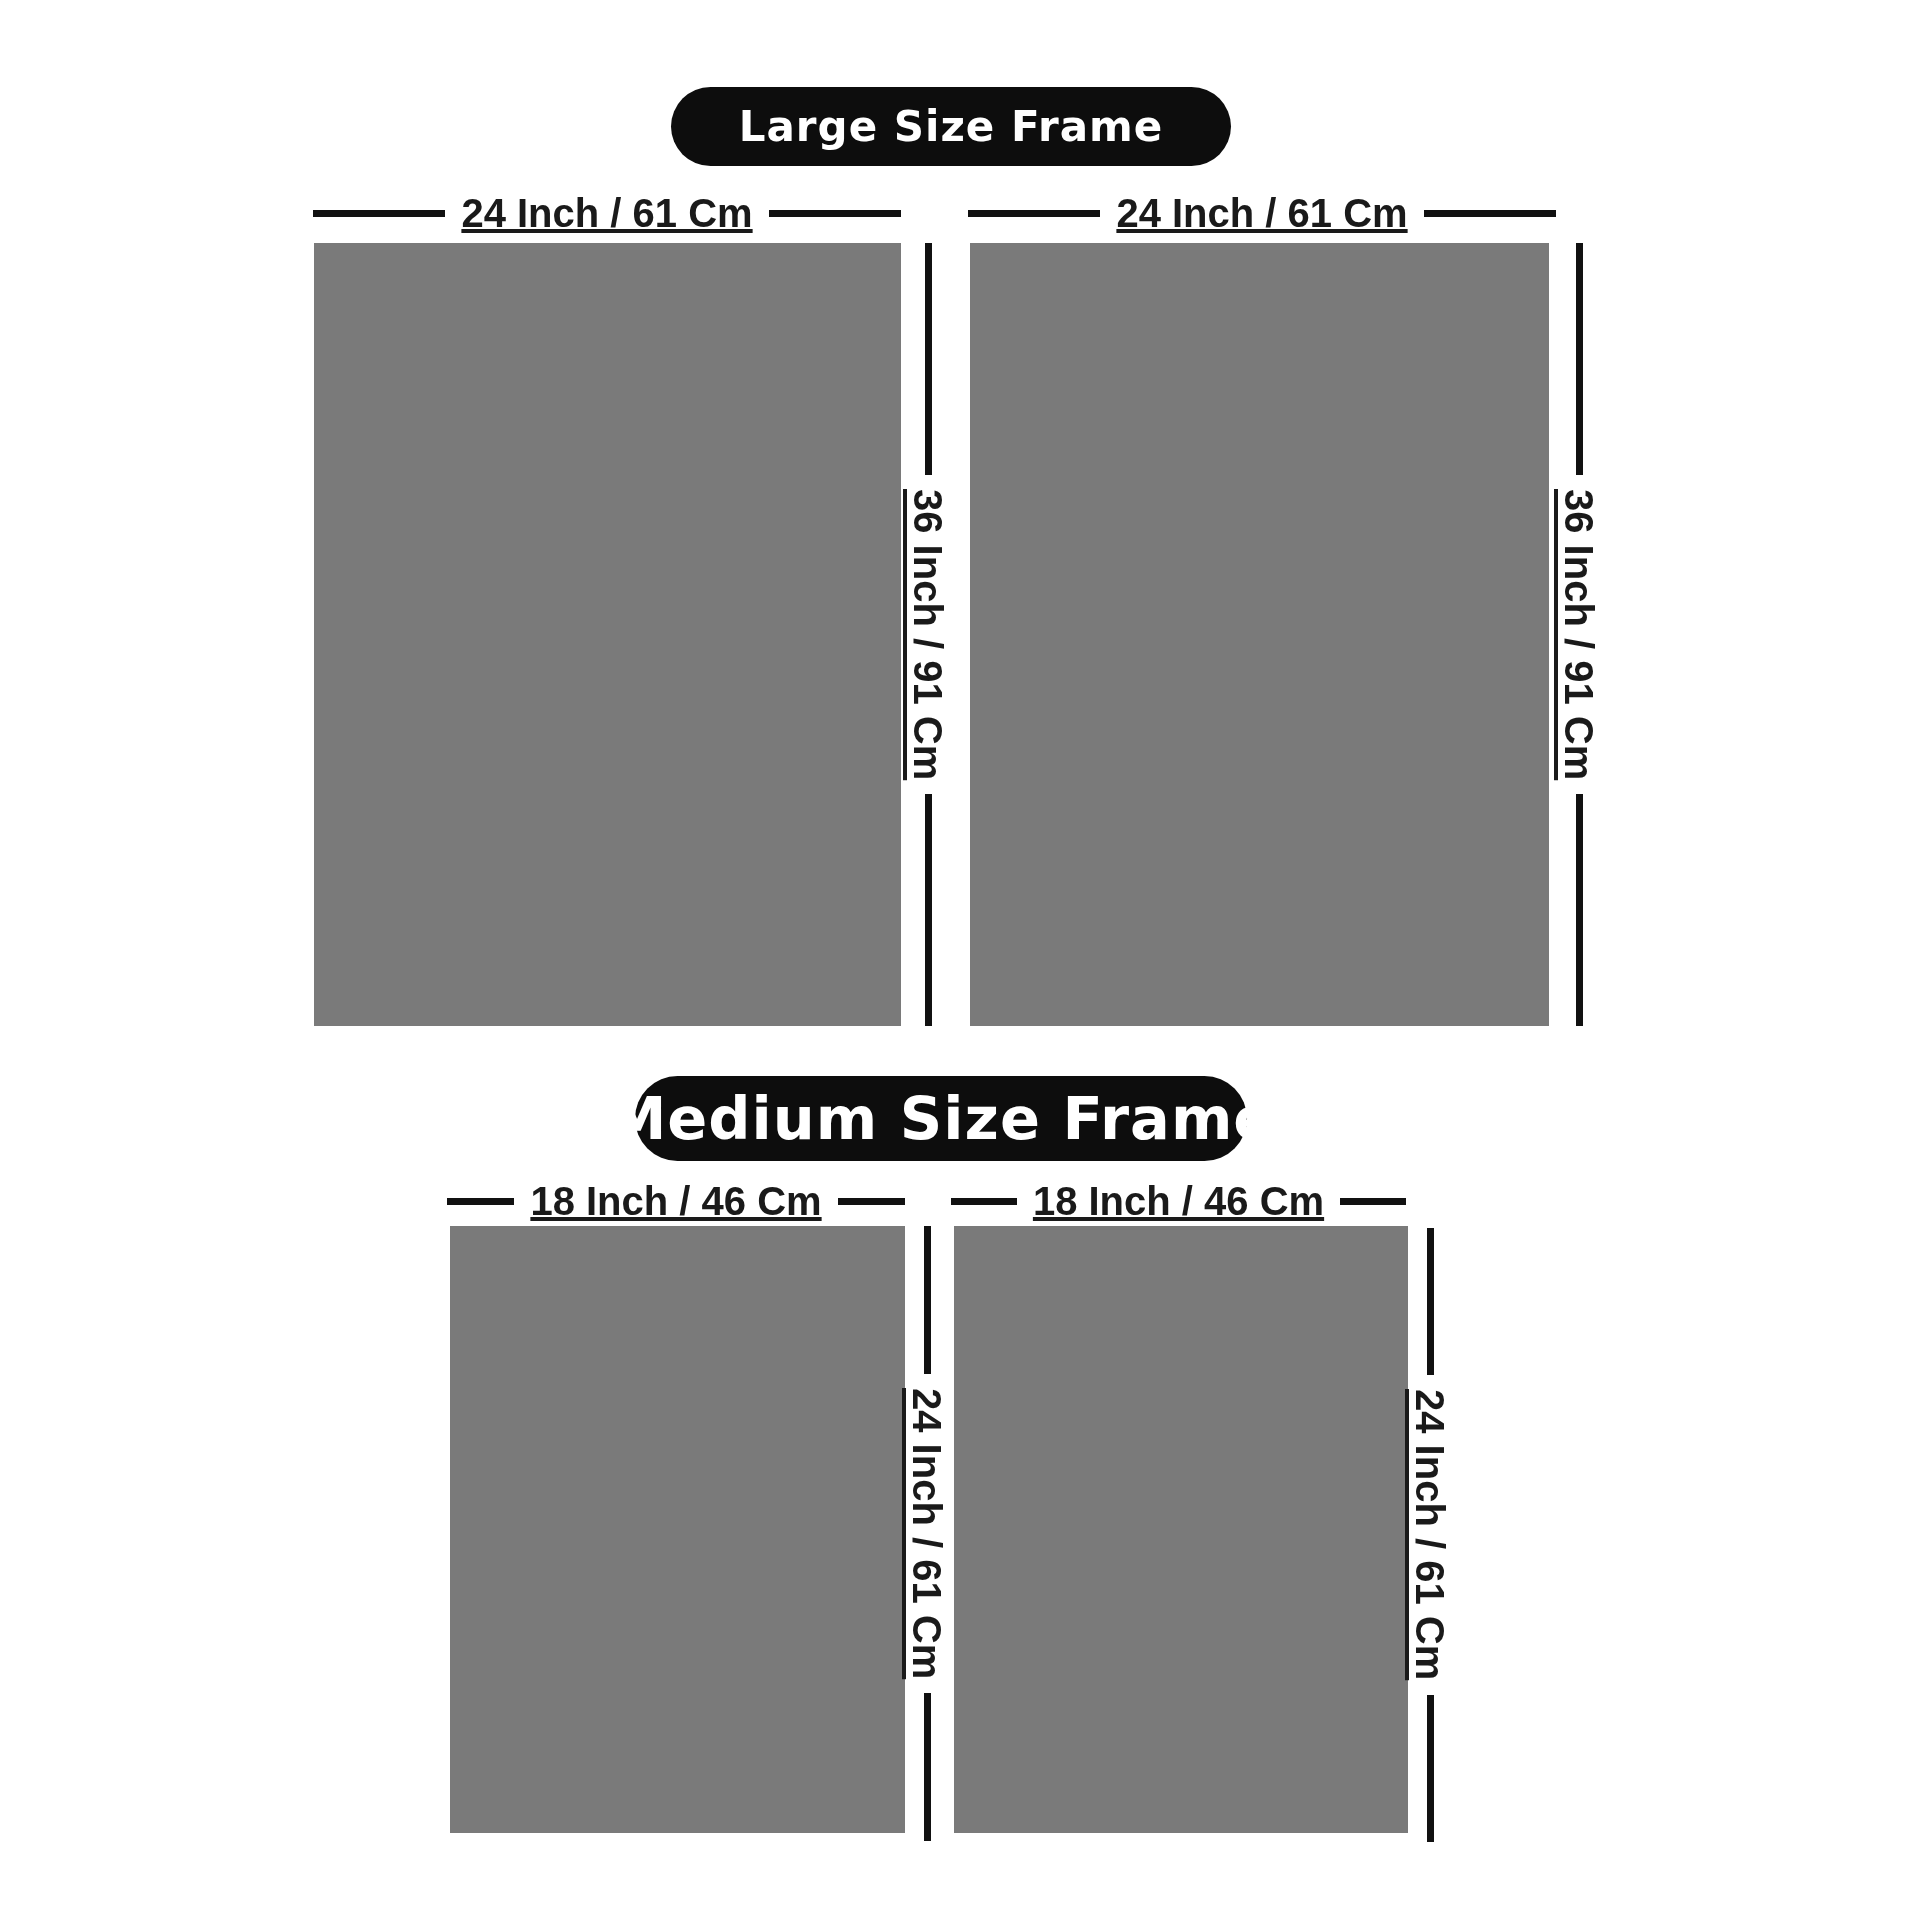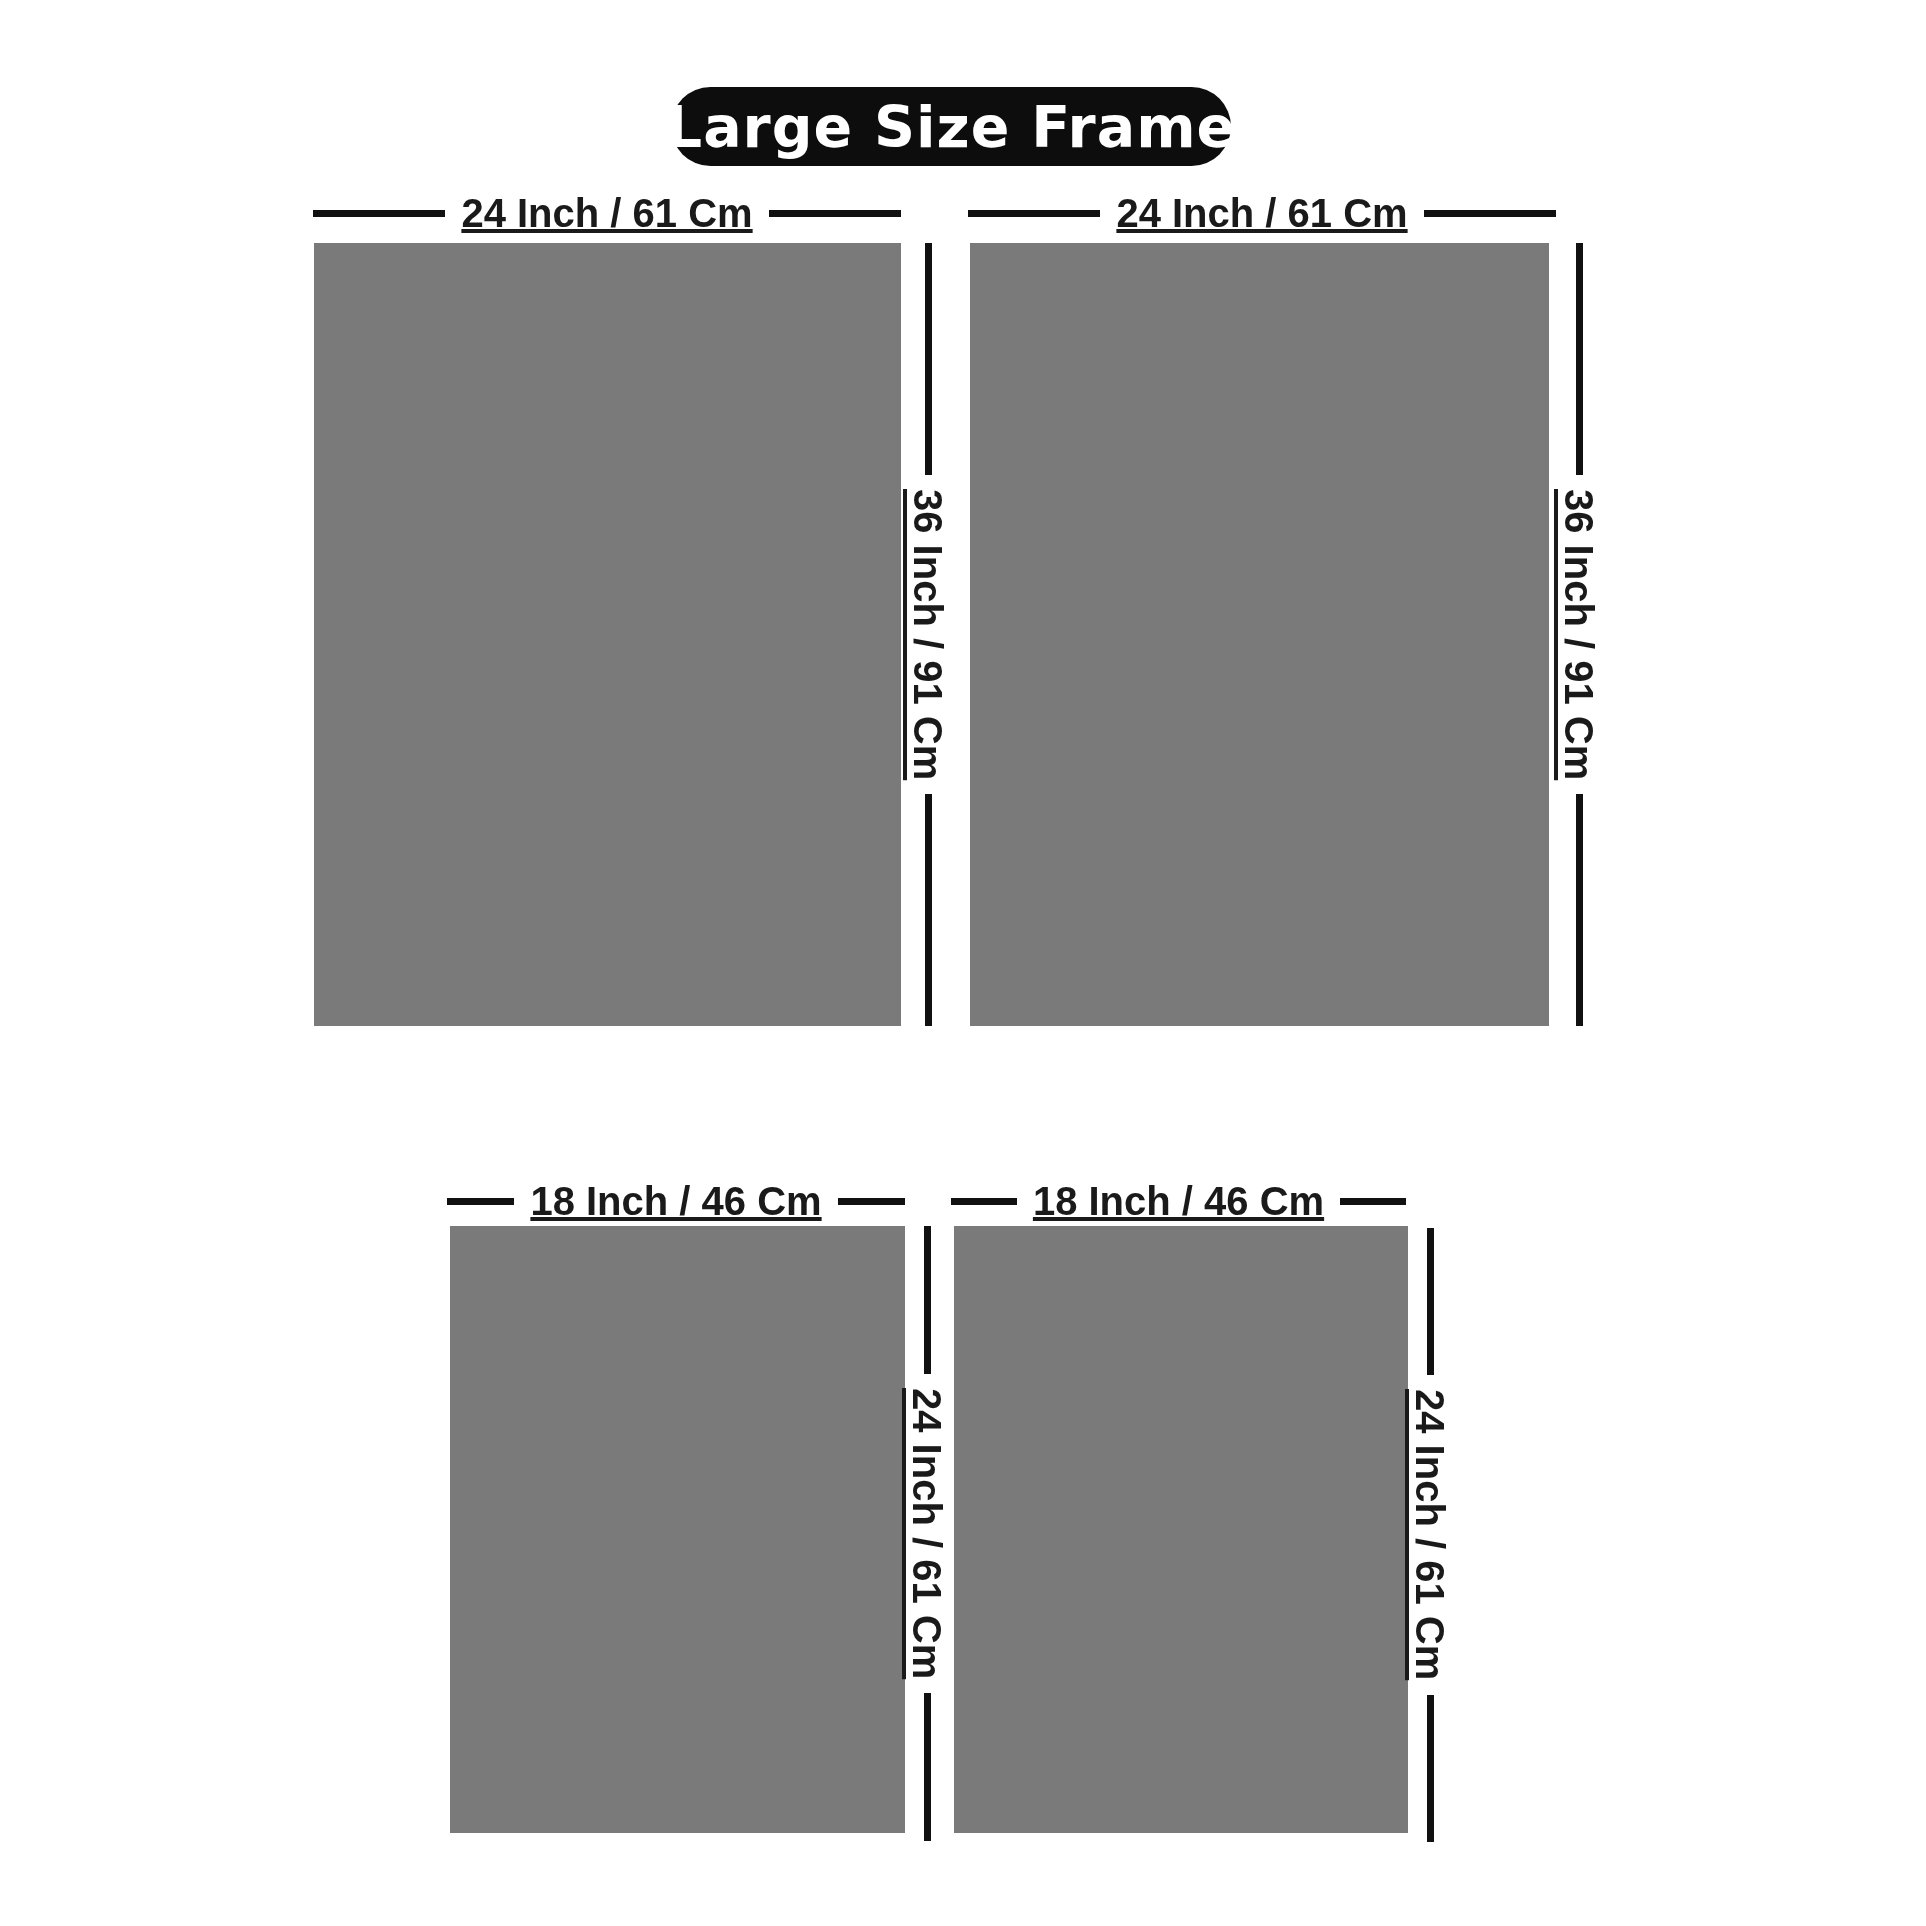--- a/index.html
+++ b/index.html
@@ -12,21 +12,21 @@
   }
   
   .pill{
     position:absolute;
     background:#0d0d0d;
     border-radius:44px;
     display:flex;align-items:center;justify-content:center;
     color:#ffffff;
     font-family:"DejaVu Sans",sans-serif;
     font-weight:700;
-    font-size:57px;
+    font-size:42px;
     letter-spacing:1px;
     white-space:nowrap;
   }
   .pill-large{left:671px;top:87px;width:560px;height:79px;}
   .pill-medium{left:635px;top:1076px;width:612px;height:85px;font-size:59px;}
 
   
   .frame-rect{
     position:absolute;
     background:#7a7a7a;
@@ -102,20 +102,23 @@
     <span class="dim-text">36 Inch / 91 Cm</span>
     <div class="vseg"></div>
   </div>
 
   <div class="hdim hdim-large-right">
     <div class="vseg"></div>
     <span class="dim-text">36 Inch / 91 Cm</span>
     <div class="vseg"></div>
   </div>
 
+  <div class="pill pill-medium">
+    <span>Medium Size Frame</span>
+  </div>
 
   <div class="wdim wdim-med-left">
     <div class="hseg"></div>
     <span class="dim-text">18 Inch / 46 Cm</span>
     <div class="hseg"></div>
   </div>
 
   <div class="wdim wdim-med-right">
     <div class="hseg"></div>
     <span class="dim-text">18 Inch / 46 Cm</span>

